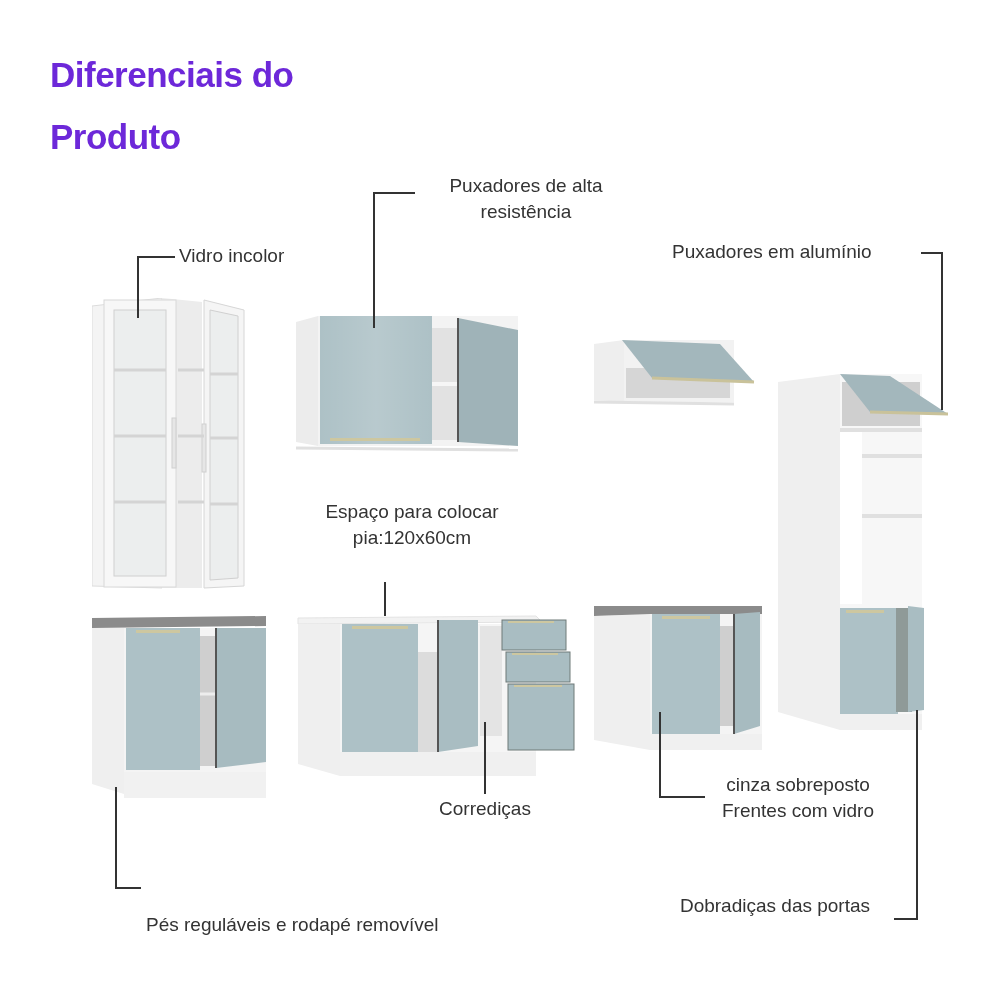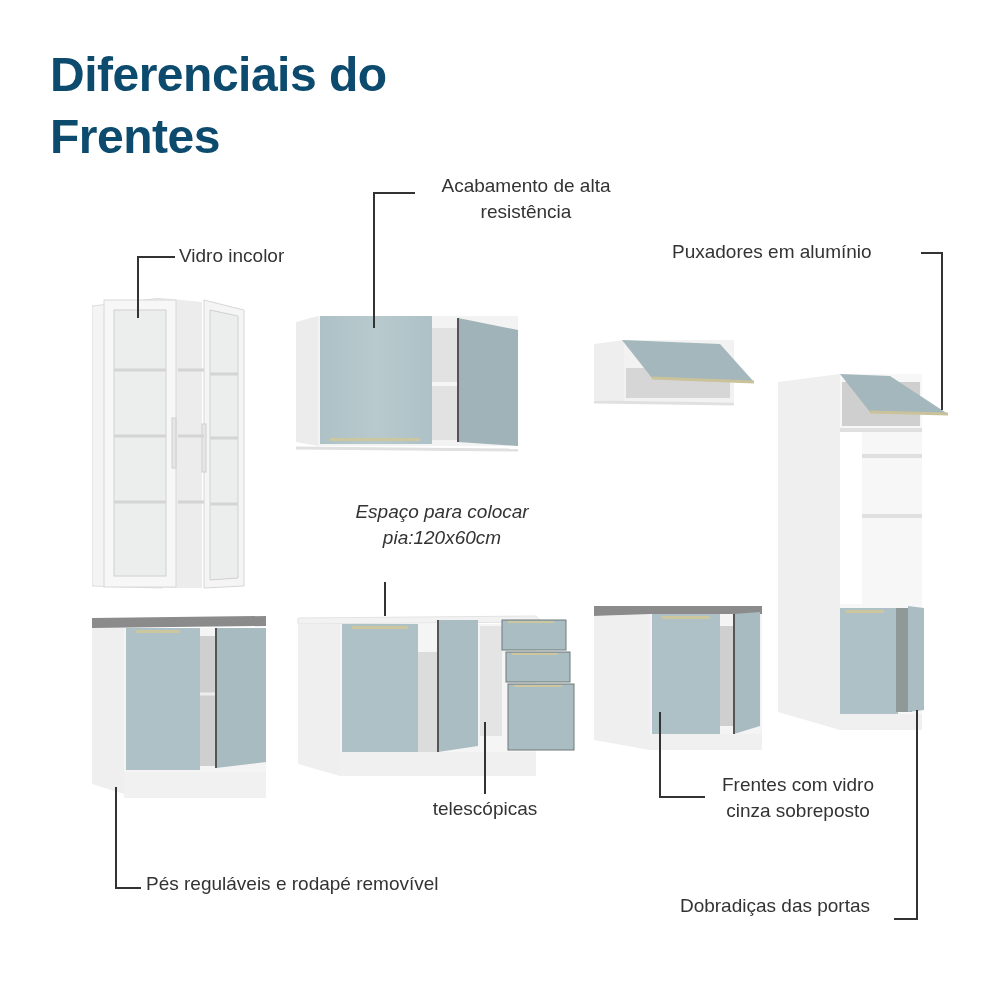--- a/index.html
+++ b/index.html
@@ -1,29 +1,29 @@
 <!DOCTYPE html>
 <html><head>
 <meta charset="utf-8">
 <style>
   html, body { margin:0; padding:0; background:#ffffff; }
   body { width:1000px; height:1000px; position:relative; overflow:hidden; font-family:"Liberation Sans", sans-serif; color:#333; }
-  .title { position:absolute; left:50px; top:44px; font-size:48px; font-weight:bold; line-height:62px; color:#0c4a6e; letter-spacing:-0.5px; }
+  .title { position:absolute; left:50px; top:44px; font-size:35px; font-weight:bold; line-height:62px; color:#6d28d9; letter-spacing:-0.5px; }
   .label { position:absolute; font-size:19px; line-height:26px; color:#333333; white-space:nowrap; text-align:center; }
   .label.left { text-align:center; }
   .leader { position:absolute; background:#333333; }
   .piece { position:absolute; }
   svg { display:block; }
 </style>
 </head>
 <body>
 
 <div class="title">
   <div>Diferenciais do</div>
-  <div>Frentes</div>
+  <div>Produto</div>
 </div>
 
 <div class="piece" style="left:92px; top:298px;">
   <svg width="156" height="292" viewBox="0 0 156 292">
     <polygon points="0,8 70,0 70,290 0,288" fill="#f4f4f4" stroke="#dcdcdc"></polygon>
     <polygon points="70,0 110,4 110,290 70,290" fill="#ececec"></polygon>
 
     <rect x="12" y="2" width="72" height="287" fill="#f7f7f7" stroke="#d8d8d8"></rect>
     <rect x="22" y="12" width="52" height="266" fill="#eceeee" stroke="#d0d0d0"></rect>
     <line x1="22" y1="72" x2="74" y2="72" stroke="#d4d4d4" stroke-width="3"></line>
@@ -176,41 +176,41 @@
 <div class="leader" style="left:659px; top:796px; width:46px; height:2px;"></div>
 
 <div class="leader" style="left:916px; top:710px; width:2px; height:210px;"></div>
 <div class="leader" style="left:894px; top:918px; width:24px; height:2px;"></div>
 
 <div class="label left" style="left:179px; top:243px;">
   <span>Vidro incolor</span>
 </div>
 
 <div class="label" style="left:418px; top:173px; width:216px;">
-  <div>Acabamento de alta</div>
+  <div>Puxadores de alta</div>
   <div>resistência</div>
 </div>
 
 <div class="label left" style="left:672px; top:239px;">
   <span>Puxadores em alumínio</span>
 </div>
 
-<div class="label" style="left:272px; top:499px; width:340px;font-style:italic;">
+<div class="label" style="left:242px; top:499px; width:340px;">
   <div>Espaço para colocar</div>
   <div>pia:120x60cm</div>
 </div>
 
 <div class="label" style="left:405px; top:796px; width:160px;">
-  <div>telescópicas</div>
-</div>
-
-<div class="label left" style="left:146px; top:871px;">
+  <div>Corrediças</div>
+</div>
+
+<div class="label left" style="left:146px; top:912px;">
   <span>Pés reguláveis e rodapé removível</span>
 </div>
 
 <div class="label" style="left:698px; top:772px; width:200px;">
+  <div>cinza sobreposto</div>
   <div>Frentes com vidro</div>
-  <div>cinza sobreposto</div>
 </div>
 
 <div class="label" style="left:656px; top:893px; width:238px;">
   <div>Dobradiças das portas</div>
 </div>
 
 </body></html>

